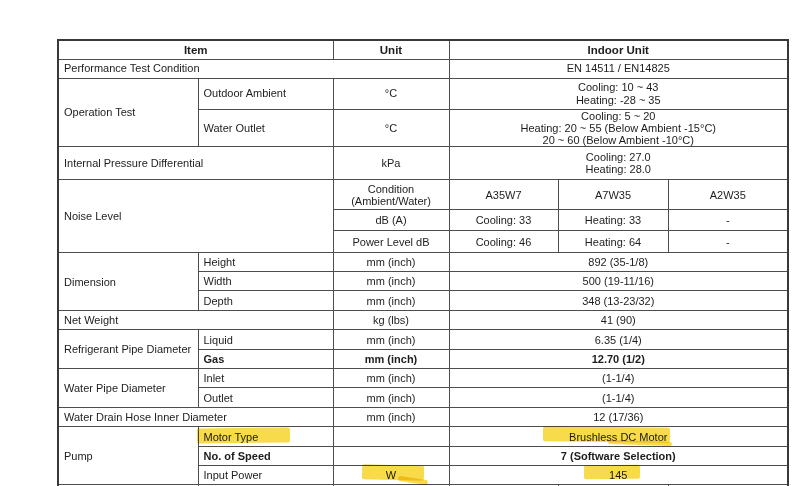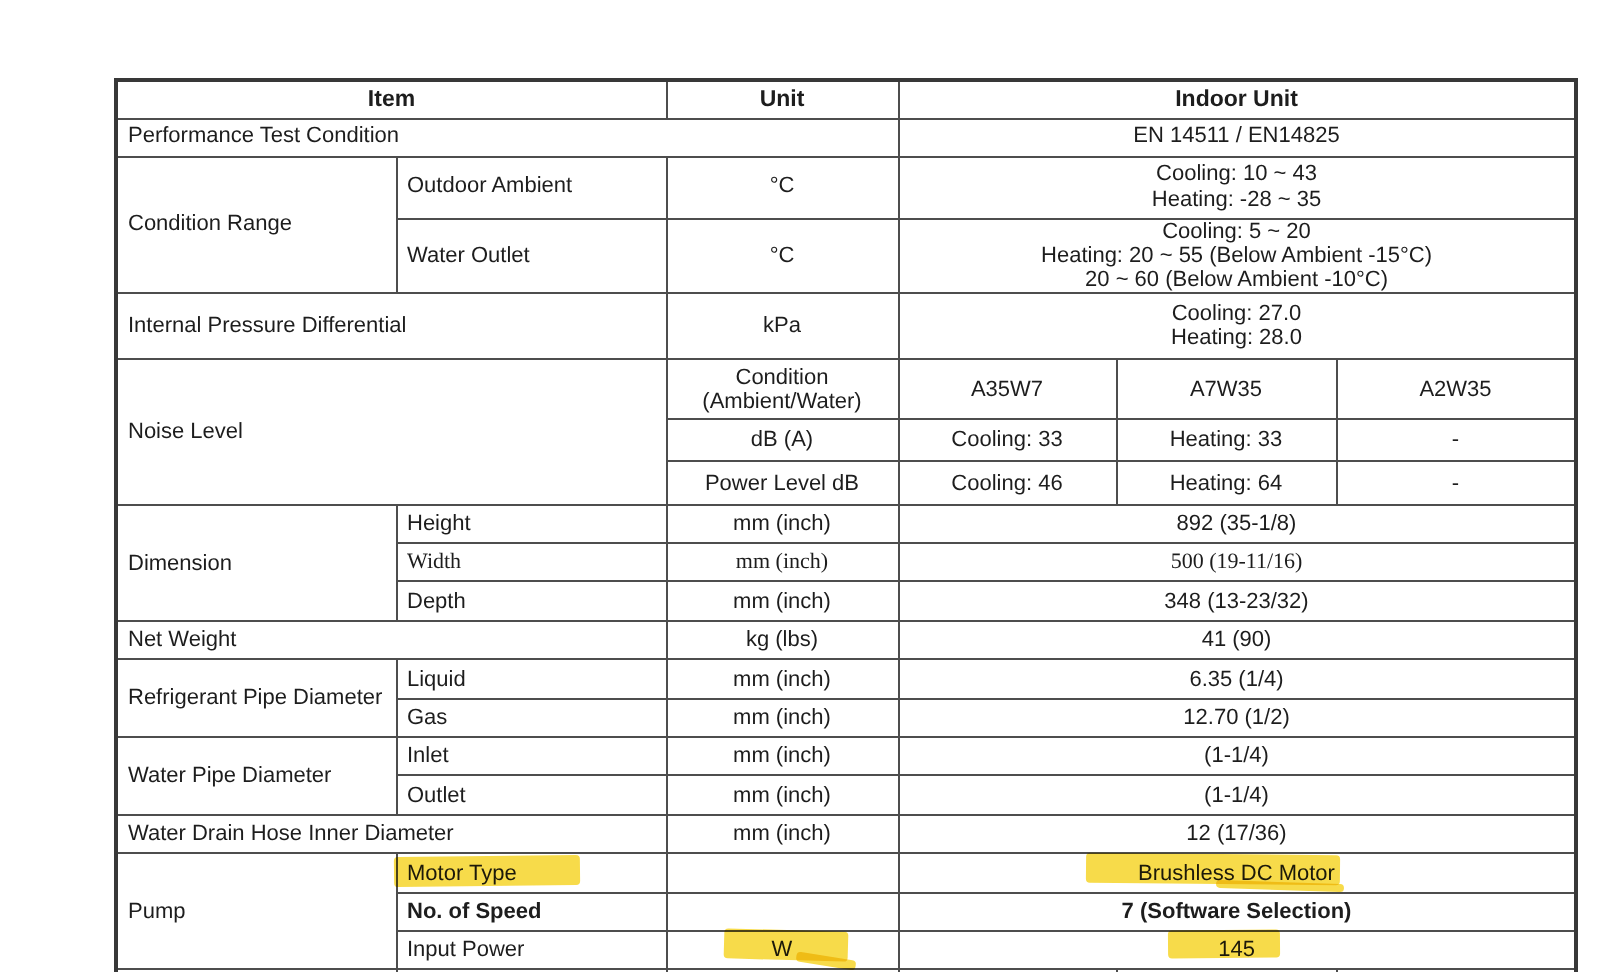--- a/index.html
+++ b/index.html
@@ -75,21 +75,21 @@
         <tr style="height: 19px;">
           <td colspan="2" class="ac bold">Item</td>
           <td class="ac bold">Unit</td>
           <td colspan="3" class="ac bold">Indoor Unit</td>
         </tr>
         <tr style="height: 19px;">
           <td colspan="3" class="al">Performance Test Condition</td>
           <td colspan="3" class="ac">EN 14511 / EN14825</td>
         </tr>
         <tr style="height: 31px;">
-          <td rowspan="2" class="al">Condition Range</td>
+          <td rowspan="2" class="al">Operation Test</td>
           <td class="al">Outdoor Ambient</td>
           <td class="ac">°C</td>
           <td colspan="3" class="ac">Cooling: 10 ~ 43
 Heating: -28 ~ 35</td>
         </tr>
         <tr style="height: 37px;">
           <td class="al">Water Outlet</td>
           <td class="ac">°C</td>
           <td colspan="3" class="ac">Cooling: 5 ~ 20
 Heating: 20 ~ 55 (Below Ambient -15°C)
@@ -120,42 +120,42 @@
           <td class="ac">Cooling: 46</td>
           <td class="ac">Heating: 64</td>
           <td class="ac">-</td>
         </tr>
         <tr style="height: 19px;">
           <td rowspan="3" class="al">Dimension</td>
           <td class="al">Height</td>
           <td class="ac">mm (inch)</td>
           <td colspan="3" class="ac">892 (35-1/8)</td>
         </tr>
-        <tr style="height: 19px; font-family: Liberation Serif, serif;">
+        <tr style="height: 19px;">
           <td class="al">Width</td>
           <td class="ac">mm (inch)</td>
           <td colspan="3" class="ac">500 (19-11/16)</td>
         </tr>
         <tr style="height: 20px;">
           <td class="al">Depth</td>
           <td class="ac">mm (inch)</td>
           <td colspan="3" class="ac">348 (13-23/32)</td>
         </tr>
         <tr style="height: 19px;">
           <td colspan="2" class="al">Net Weight</td>
           <td class="ac">kg (lbs)</td>
           <td colspan="3" class="ac">41 (90)</td>
         </tr>
         <tr style="height: 20px;">
           <td rowspan="2" class="al">Refrigerant Pipe Diameter</td>
           <td class="al">Liquid</td>
           <td class="ac">mm (inch)</td>
           <td colspan="3" class="ac">6.35 (1/4)</td>
         </tr>
-        <tr style="height: 19px;">
+        <tr style="height: 19px; font-weight: bold;">
           <td class="al">Gas</td>
           <td class="ac">mm (inch)</td>
           <td colspan="3" class="ac">12.70 (1/2)</td>
         </tr>
         <tr style="height: 19px;">
           <td rowspan="2" class="al">Water Pipe Diameter</td>
           <td class="al">Inlet</td>
           <td class="ac">mm (inch)</td>
           <td colspan="3" class="ac">(1-1/4)</td>
         </tr>

